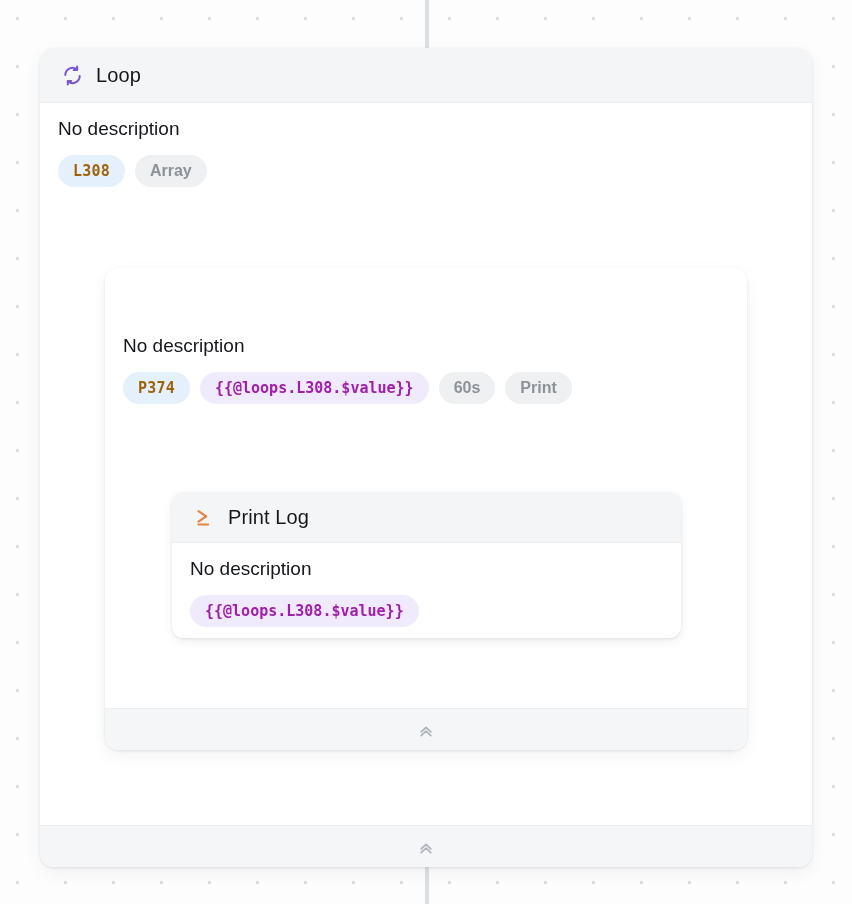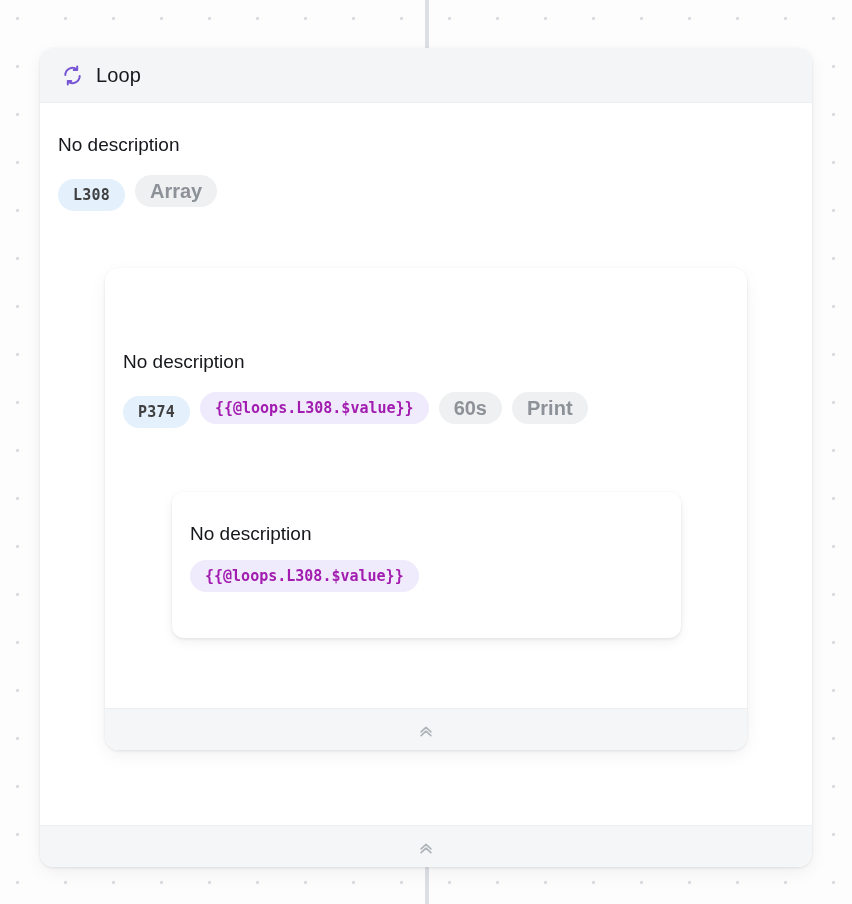--- a/index.html
+++ b/index.html
@@ -84,50 +84,48 @@
   .node-body {
     padding: 14px 18px 18px 18px;
     background: #ffffff;
   }
   .node-desc {
     font-size: 19px;
     color: #15171b;
     line-height: 1.25;
     margin-bottom: 14px;
     white-space: nowrap;
-    margin-top: 16px;
   }
 
   .badge-row {
     display: flex;
     align-items: center;
     gap: 10px;
     flex-wrap: nowrap;
   }
   .badge {
     border-radius: 999px;
     font-size: 16px;
     font-weight: 700;
     padding: 6px 15px;
     line-height: 20px;
     white-space: nowrap;
     box-sizing: border-box;
   }
   .badge-id {
     background: #e4f1fd;
-    color: #404040;
+    color: #a16207;
     font-family: "DejaVu Sans Mono", monospace;
     font-size: 15px;
     letter-spacing: 0.2px;
-    margin-top: 8px;
   }
   .badge-muted {
     background: #eff0f1;
     color: #8d9299;
-    font-size: 20px;
+    font-size: 16px;
     font-weight: 700;
   }
   .badge-template {
     background: #f0ebfc;
     color: #a21caf;
     font-family: "DejaVu Sans Mono", monospace;
     font-size: 15px;
     font-weight: 700;
     letter-spacing: 0px;
   }
@@ -228,20 +226,29 @@
         <svg width="18" height="18" viewBox="0 0 24 24" fill="none" stroke="#aeb3ba" stroke-width="2.2" stroke-linecap="round" stroke-linejoin="round">
           <polyline points="5.5,14.5 12,8.5 18.5,14.5"></polyline>
           <polyline points="5.5,19.5 12,13.5 18.5,19.5"></polyline>
         </svg>
       </span>
     </div>
   </div>
 
   <div class="node leaf-card" style="left:172px; top:492px; width:509px; height:146px;">
 
+    <div class="node-header" style="height:51px;">
+      <span class="node-icon">
+        <svg width="22" height="22" viewBox="0 0 24 24" fill="none" stroke="#e8843c" stroke-width="2.4" stroke-linecap="round" stroke-linejoin="round">
+          <polyline points="6,5.5 14.5,11.3 6,17"></polyline>
+          <line x1="6" y1="20.2" x2="16.5" y2="20.2"></line>
+        </svg>
+      </span>
+      <span class="node-title">Print Log</span>
+    </div>
 
     <div class="node-body">
       <div class="node-desc">No description</div>
       <div class="badge-row">
         <span class="badge badge-template">{{@loops.L308.$value}}</span>
       </div>
     </div>
   </div>
 
 </div>

